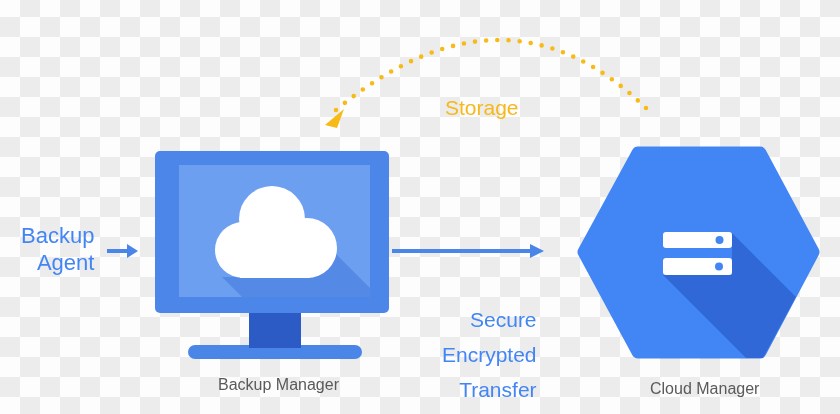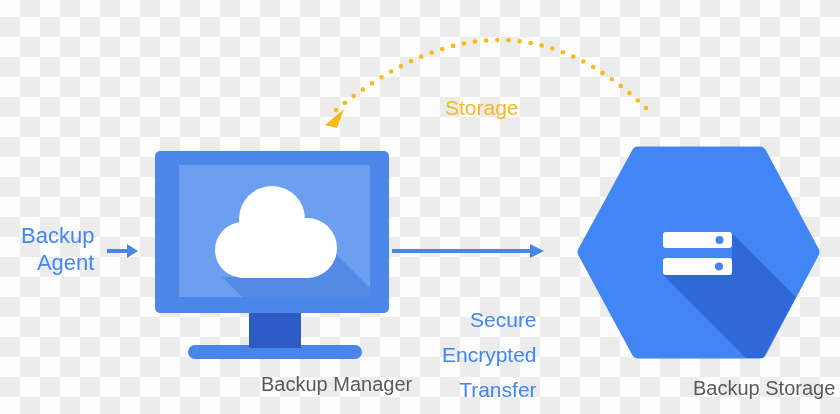--- a/index.html
+++ b/index.html
@@ -11,21 +11,21 @@
     background-size:40px 40px;
     background-position:0 -3px;
     font-family:"Liberation Sans", sans-serif;
   }
   .art{position:absolute;left:0;top:0;width:840px;height:414px;}
   .lbl{position:absolute;white-space:pre-line;}
   .lbl-blue{color:#4285f4;font-size:21px;line-height:26px;text-align:right;}
   .backup-agent-label{left:21px;top:222px;line-height:27px;font-size:22px;}
   .secure-label{left:442px;top:269px;line-height:35px;margin-top:33px;}
   .recovery-label{left:445px;top:96px;color:#f6b81b;font-size:21px;line-height:24px;}
-  .caption{position:absolute;color:#595a5c;font-size:20px;line-height:19px;white-space:nowrap;margin-left:43px;}
+  .caption{position:absolute;color:#595a5c;font-size:16px;line-height:19px;white-space:nowrap;}
   .backup-manager-caption{left:218px;top:375px;}
   .cloud-storage-caption{left:650px;top:379px;}
 </style>
 </head>
 <body>
 
 <div class="stage">
 
   <svg class="art" viewBox="0 0 840 414" xmlns="http://www.w3.org/2000/svg">
     <defs>
@@ -86,15 +86,15 @@
 Agent</div>
 
   <div class="lbl recovery-label">Storage</div>
 
   <div class="lbl lbl-blue secure-label">Secure
 Encrypted
 Transfer</div>
 
   <div class="caption backup-manager-caption">Backup Manager</div>
 
-  <div class="caption cloud-storage-caption">Backup Storage</div>
+  <div class="caption cloud-storage-caption">Cloud Manager</div>
 
 </div>
 
 </body></html>

